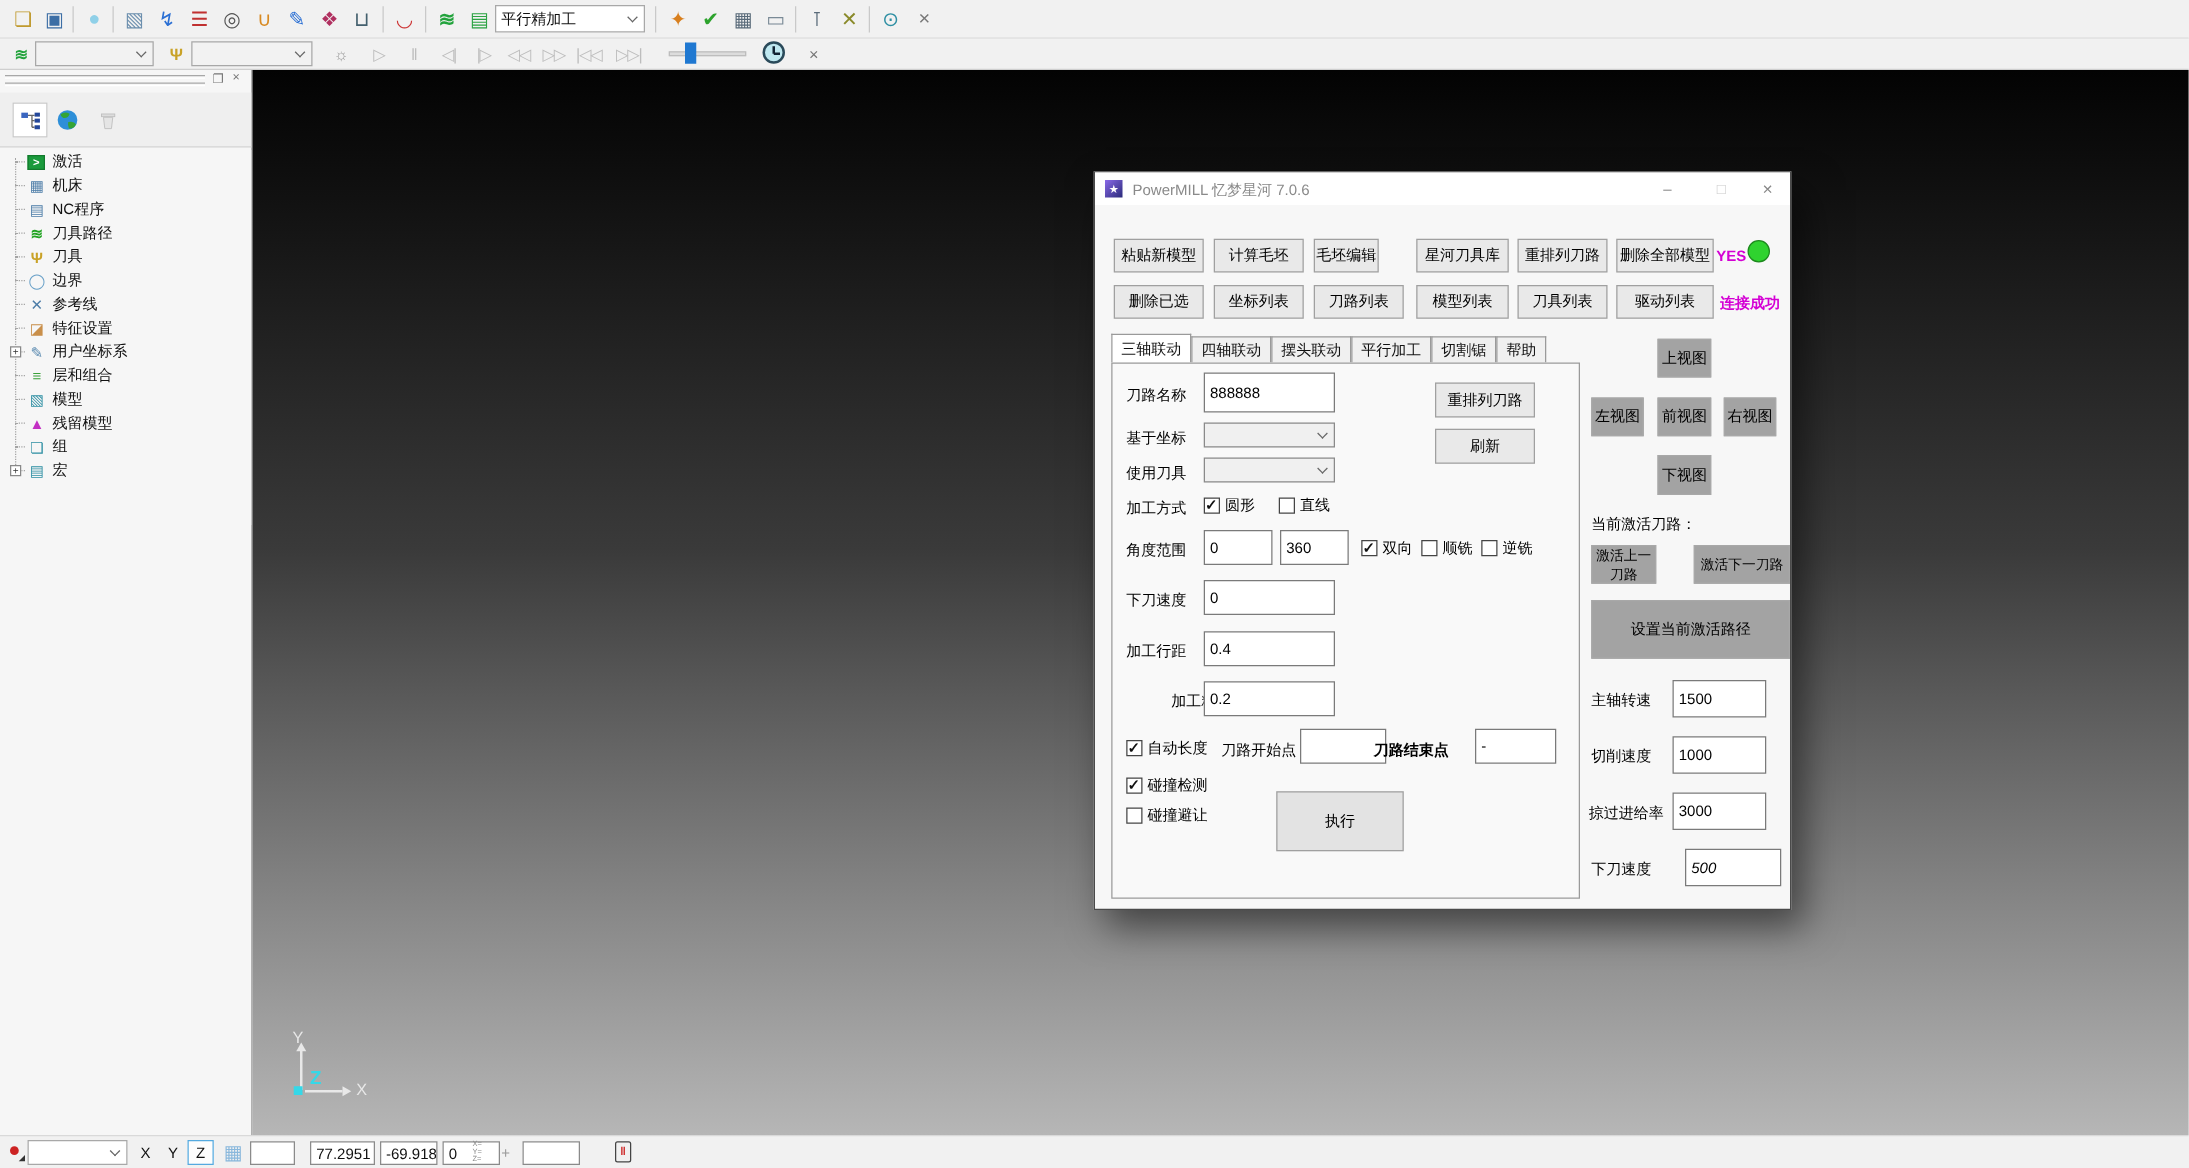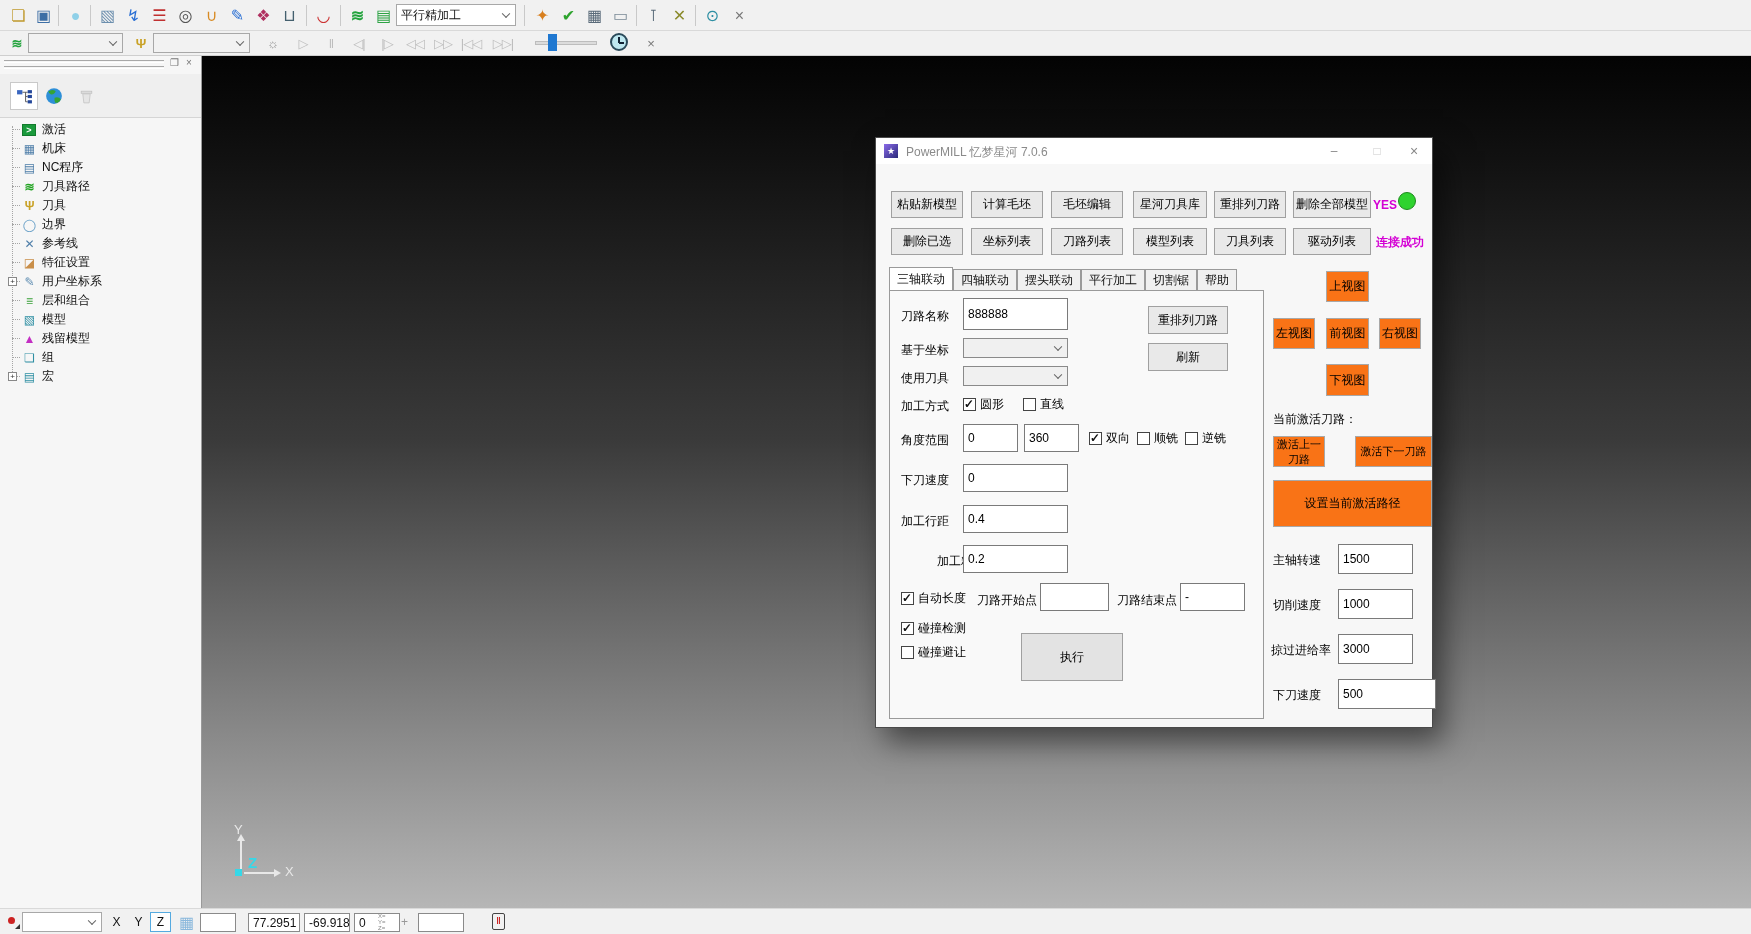--- a/index.html
+++ b/index.html
@@ -69,21 +69,21 @@
   .dtab { height:21px; padding:0 7px; font-size:12px; border:1px solid #9a9a9a; border-bottom:none; background:#f0f0f0; display:flex; align-items:center; color:#111; }
   .dtab.active { background:#fff; height:23px; margin-top:-2px; }
   #tabstrip { left:13px; top:131px; display:flex; align-items:flex-end; }
   #tabpanel { left:13px; top:152px; width:375px; height:429px; border:1px solid #9a9a9a; background:#f9f9f9; }
   .flab { position:absolute; font-size:12px; color:#000; }
   .fin { position:absolute; border:1px solid #7a7a7a; background:#fff; font-size:12px; color:#000; padding-left:4px; font-family:"Liberation Sans",sans-serif; }
   .fcombo { position:absolute; height:20px; background:#f0f0f0; border:1px solid #8a8a8a; }
   .cb { position:absolute; display:flex; align-items:center; font-size:12px; color:#000; }
   .cbx { width:13px; height:13px; border:1px solid #444; background:#fff; display:inline-block; position:relative; margin-right:4px; }
   .cbx.on::before { content:"✓"; position:absolute; left:0; top:-2px; font-size:12px; color:#111; font-weight:bold; }
-  .vbtn { position:absolute; background:#f97316; border:1px solid #a8a8a8; font-size:12px; display:flex; align-items:center; justify-content:center;text-align:center; }
+  .vbtn { position:absolute; background:#a3a3a3; border:1px solid #a8a8a8; font-size:12px; display:flex; align-items:center; justify-content:center;text-align:center; }
 
   
   #sbar { left:0; top:908px; width:1751px; height:26px; background:#f1f1f1; border-top:1px solid #d9d9d9; }
   .sbtn { position:absolute; top:3px; width:21px; height:20px; display:flex; align-items:center; justify-content:center; font-size:12px; color:#111; }
   .sbtn.active { background:#fdfdfd; border:1px solid #55aae0; }
   .sfield { position:absolute; top:4px; height:19px; background:#fff; border:1px solid #8a8a8a; font-size:12px; padding-left:4px; color:#111; font-family:"Liberation Sans",sans-serif; }
   #reddot { left:7px; top:7px; width:12px; height:12px; position:absolute; }
   #reddot::before { content:""; position:absolute; left:1px; top:1px; width:7px; height:7px; border-radius:50%; background:#cc2222; }
   #reddot::after { content:""; position:absolute; right:-1px; bottom:-1px; border-left:5px solid transparent; border-bottom:5px solid #333; }
   #xyzmini { position:absolute; left:378px; top:4px; font-size:6px; line-height:6px; color:#888; }
@@ -278,21 +278,21 @@
         <span id="dlgico" class="abs">★</span>
         <span id="dlgname" class="abs">PowerMILL 忆梦星河  7.0.6</span>
         <span class="wbtn" style="left:438px">–</span>
         <span class="wbtn" style="left:481px; color:#ccc;">□</span>
         <span class="wbtn" style="left:518px; font-size:14px;">×</span>
       </div>
 
 
       <button class="dbtn" style="left:15px;  top:53px; width:72px;">粘贴新模型</button>
       <button class="dbtn" style="left:95px;  top:53px; width:72px;">计算毛坯</button>
-      <button class="dbtn" style="left:175px; top:53px; width:72px;">毛坯编辑</button>
+      <button class="dbtn" style="left:175px; top:53px; width:52px;">毛坯编辑</button>
       <button class="dbtn" style="left:257px; top:53px; width:74px;">星河刀具库</button>
       <button class="dbtn" style="left:338px; top:53px; width:72px;">重排列刀路</button>
       <button class="dbtn" style="left:417px; top:53px; width:78px;">删除全部模型</button>
       <span class="magenta abs" style="left:497px; top:60px;">YES</span>
       <span id="greenlight" class="abs"></span>
 
       <button class="dbtn" style="left:15px;  top:90px; width:72px;">删除已选</button>
       <button class="dbtn" style="left:95px;  top:90px; width:72px;">坐标列表</button>
       <button class="dbtn" style="left:175px; top:90px; width:72px;">刀路列表</button>
       <button class="dbtn" style="left:257px; top:90px; width:74px;">模型列表</button>
@@ -359,21 +359,21 @@
 
       <span class="flab" style="left:25px; top:415px;margin-left:36px;">加工精度</span>
       <input class="fin" style="left: 87px; top: 407px; width: 105px; height: 28px;" value="0.2">
 
       <span class="cb" style="left:25px; top:452px;">
           <span class="cbx on"></span>
           <span>自动长度</span>
         </span>
       <span class="flab" style="left:101px; top:454px;">刀路开始点</span>
       <input class="fin" style="left: 164px; top: 445px; width: 69px; height: 28px;" value="">
-      <span class="flab" style="left:241px; top:454px;">刀路结束点</span>
+      <span class="flab" style="left:223px; top:454px;font-weight:bold;">刀路结束点</span>
       <input class="fin" style="left: 304px; top: 445px; width: 65px; height: 28px;" value="-">
 
       <span class="cb" style="left:25px; top:482px;">
           <span class="cbx on"></span>
           <span>碰撞检测</span>
         </span>
       <span class="cb" style="left:25px; top:506px;">
           <span class="cbx"></span>
           <span>碰撞避让</span>
         </span>
@@ -391,21 +391,21 @@
       <button class="vbtn" style="left:479px; top:298px; width:77px; height:31px; font-size:11px;">激活下一刀路</button>
       <button class="vbtn" style="left:397px; top:342px; width:159px; height:47px;">设置当前激活路径</button>
 
       <span class="flab" style="left:397px; top:414px;">主轴转速</span>
       <input class="fin" style="left: 462px; top: 406px; width: 75px; height: 30px;" value="1500">
       <span class="flab" style="left:397px; top:459px;">切削速度</span>
       <input class="fin" style="left: 462px; top: 451px; width: 75px; height: 30px;" value="1000">
       <span class="flab" style="left:395px; top:504px;">掠过进给率</span>
       <input class="fin" style="left: 462px; top: 496px; width: 75px; height: 30px;" value="3000">
       <span class="flab" style="left:397px; top:549px;">下刀速度</span>
-      <input class="fin" style="left: 462px; top: 541px; width: 98px; height: 30px;" value="500">
+      <input class="fin" style="left: 472px; top: 541px; width: 77px; height: 30px; font-style: italic;" value="500">
     </div>
   </div>
 
   <div id="sbar" class="abs">
     <span id="reddot"></span>
     <div class="combo" style="left:22px; top:3px; width:80px; height:20px;">
         <span class="chev"></span>
       </div>
     <span class="sbtn" style="left:106px;">X</span>
     <span class="sbtn" style="left:128px;">Y</span>

